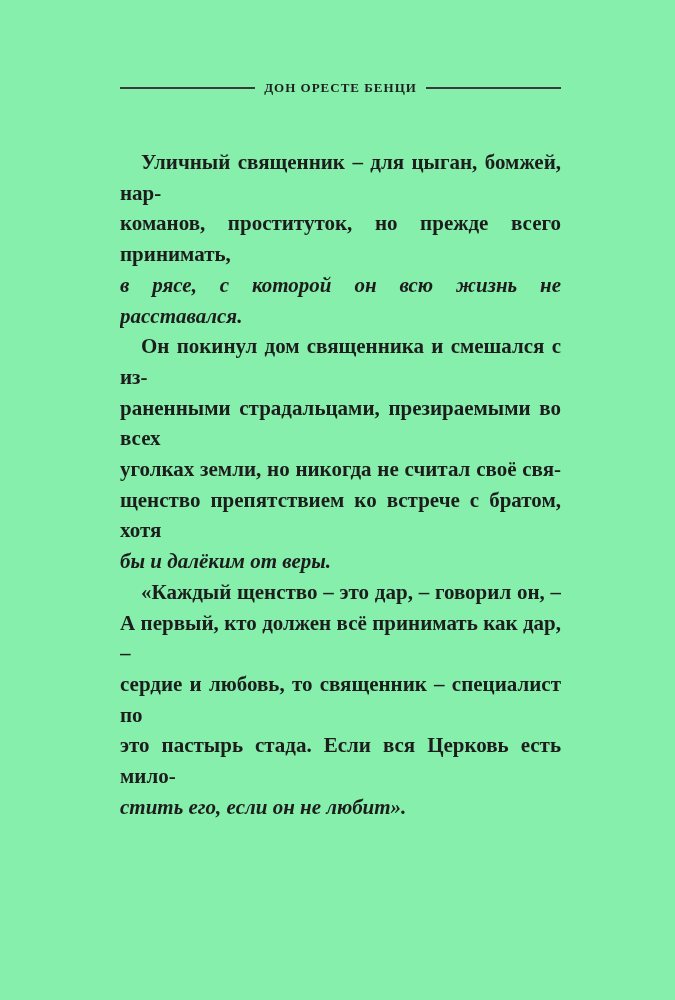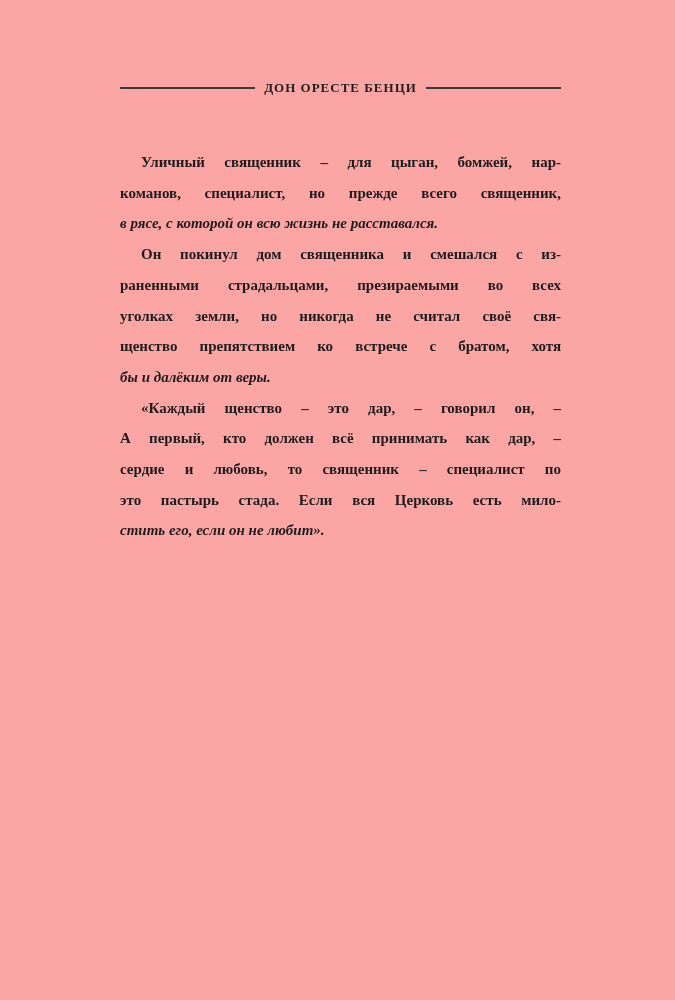--- a/index.html
+++ b/index.html
@@ -4,21 +4,21 @@
 <style>
   html, body {
     margin: 0;
     padding: 0;
     background: #ffffff;
   }
   .page {
     position: relative;
     width: 675px;
     height: 1000px;
-    background: #fca5a5;
+    background: #86efac;
     overflow: hidden;
     font-family: "Liberation Serif", serif;
   }
   
   .running-header {
     position: absolute;
     left: 120px;
     top: 78px;
     width: 441px;
     height: 20px;
@@ -38,21 +38,21 @@
     letter-spacing: 1px;
     color: #1f1f1f;
     white-space: nowrap;
   }
   
   .text-block {
     position: absolute;
     left: 120px;
     top: 147px;
     width: 441px;
-    font-size: 15px;
+    font-size: 21px;
     line-height: 30.7px;
     font-weight: 600;
     color: #1d1d1d;
   }
   .line {
     text-align: justify;
     text-align-last: justify;
     white-space: normal;
     overflow: hidden;
   }
@@ -72,21 +72,21 @@
   <div class="running-header">
     <span class="header-rule"></span>
     <span class="header-title">ДОН ОРЕСТЕ БЕНЦИ</span>
     <span class="header-rule"></span>
   </div>
 
   <div class="text-block">
 
     <div>
       <div class="line para-start">Уличный священник – для цыган, бомжей, нар-</div>
-      <div class="line">команов, специалист, но прежде всего священник,</div>
+      <div class="line">команов, проституток, но прежде всего принимать,</div>
       <div class="line para-end">в рясе, с которой он всю жизнь не расставался.</div>
     </div>
 
     <div>
       <div class="line para-start">Он покинул дом священника и смешался с из-</div>
       <div class="line">раненными страдальцами, презираемыми во всех</div>
       <div class="line">уголках земли, но никогда не считал своё свя-</div>
       <div class="line">щенство препятствием ко встрече с братом, хотя</div>
       <div class="line para-end">бы и далёким от веры.</div>
     </div>

